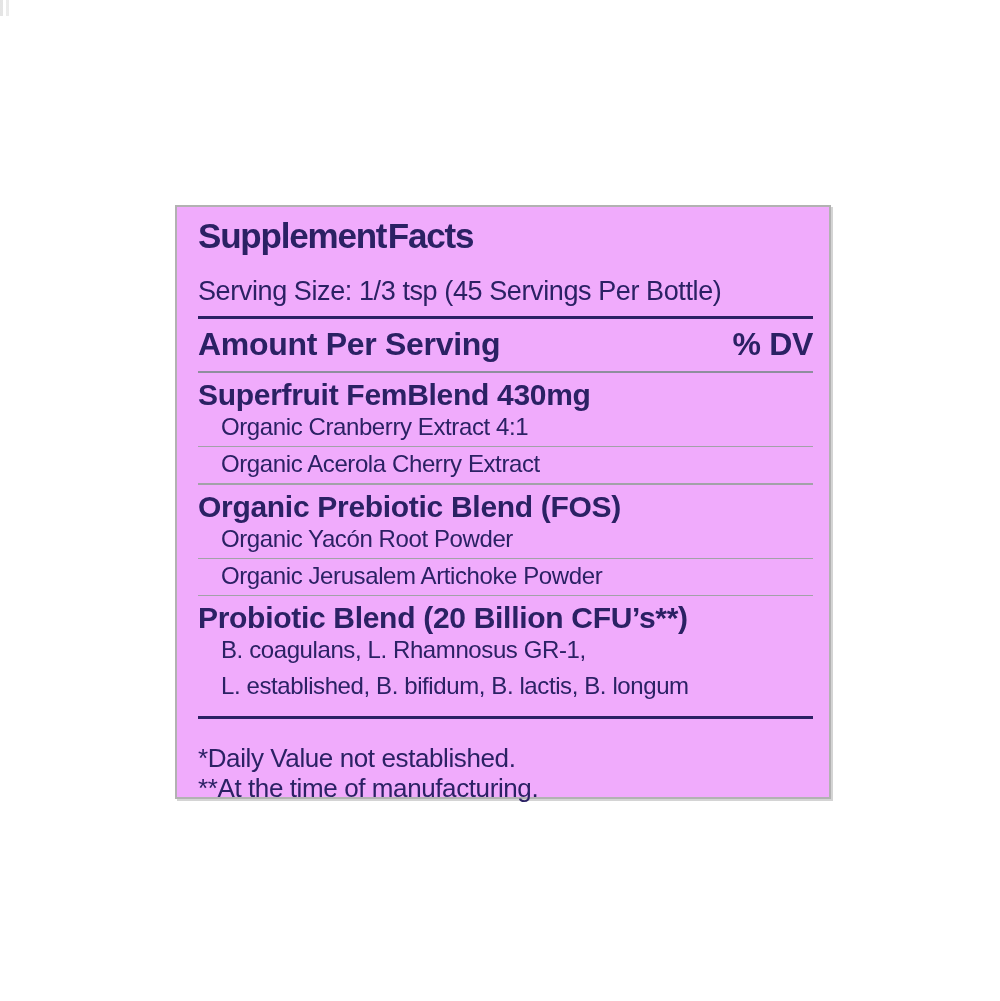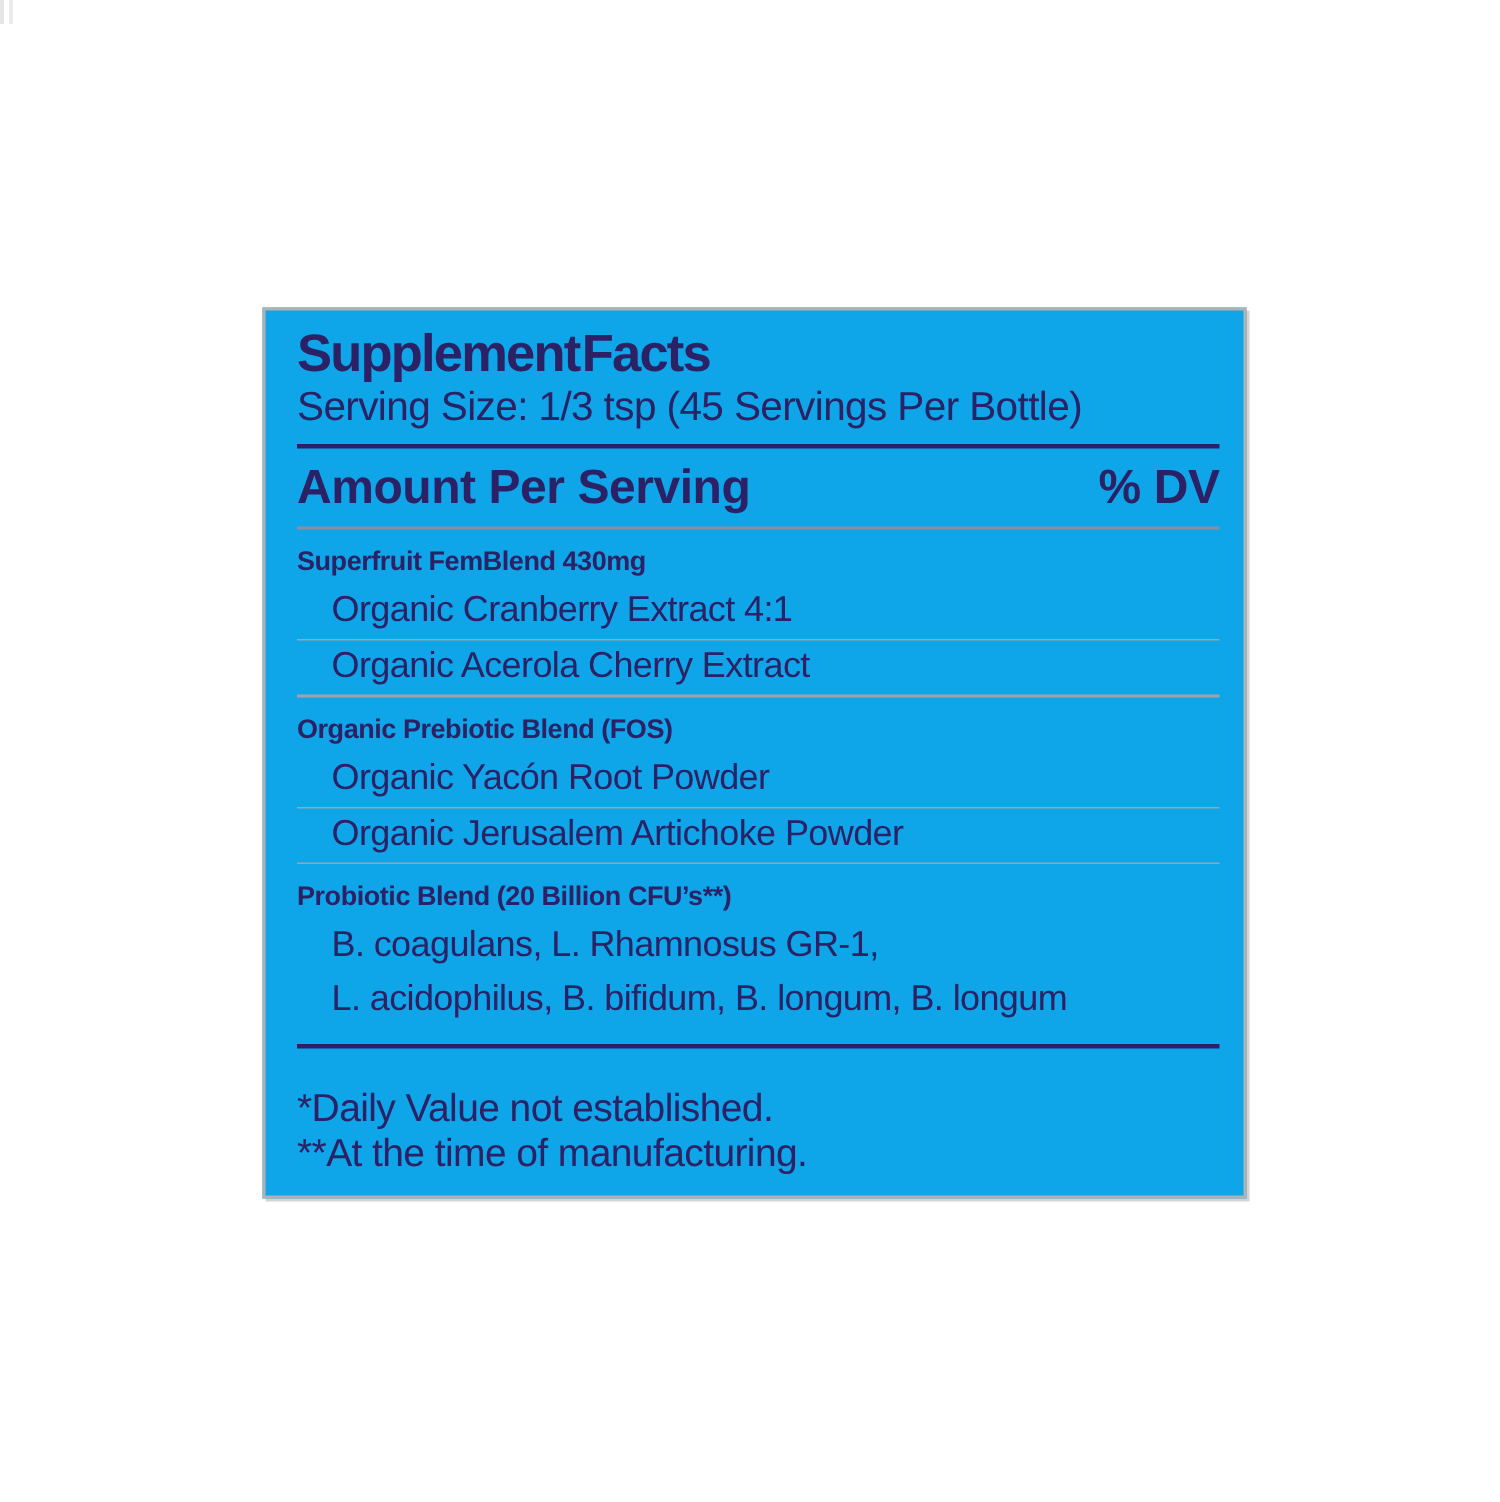--- a/index.html
+++ b/index.html
@@ -25,58 +25,58 @@
       linear-gradient(90deg, #d9d9d9 0 3px, transparent 3px 6px, #e3e3e3 6px 9px, transparent 9px) ;
     opacity: .7;
   }
 
   .panel {
     position: absolute;
     left: 175px;
     top: 205px;
     width: 656px;
     height: 594px;
-    background: #0ea5e9;
+    background: #f0abfc;
     border: 2px solid var(--border);
     box-shadow: 2px 2px 0 rgba(160,160,160,.45);
     padding: 10px 16px 12px 21px;
   }
 
   .title {
     font-size: 35px;
     font-weight: bold;
     letter-spacing: -1.2px;
     word-spacing: -7px;
     line-height: 38px;
     white-space: nowrap;
   }
   .serving {
     font-size: 27px;
     line-height: 30px;
     letter-spacing: -0.4px;
-    margin-top: 1px;
+    margin-top: 21px;
     white-space: nowrap;
   }
   .rule-thick {
     border-top: 3px solid var(--navy);
     margin-top: 10px;
   }
   .header-row {
     display: flex;
     justify-content: space-between;
     align-items: baseline;
     font-size: 32px;
     font-weight: bold;
     letter-spacing: -0.3px;
     padding: 7px 0 8px 0;
   }
   .header-divider { border-top: 2px solid var(--divider-strong); }
 
   .group-header {
-    font-size: 18px;
+    font-size: 30px;
     font-weight: bold;
     letter-spacing: -0.3px;
     line-height: 29px;
     padding: 7px 0 1px 0;
     white-space: nowrap;
   }
   .item-row {
     display: flex;
     justify-content: space-between;
     align-items: baseline;
@@ -144,21 +144,21 @@
             <span class="item-name">Organic Jerusalem Artichoke Powder</span>
           </div>
           <div class="divider thin"></div>
         </div>
         <div class="group">
           <div class="group-header">Probiotic Blend (20 Billion CFU’s**)</div>
           <div class="item-row">
             <span class="item-name">B. coagulans, L. Rhamnosus GR-1,</span>
           </div>
           <div class="item-row">
-            <span class="item-name">L. acidophilus, B. bifidum, B. longum, B. longum</span>
+            <span class="item-name">L. established, B. bifidum, B. lactis, B. longum</span>
           </div>
         </div>
       </div>
 
     <div class="rule-thick bottom"></div>
 
     <div class="footnotes">
       <div>*Daily Value not established.</div>
       <div>**At the time of manufacturing.</div>
     </div>

